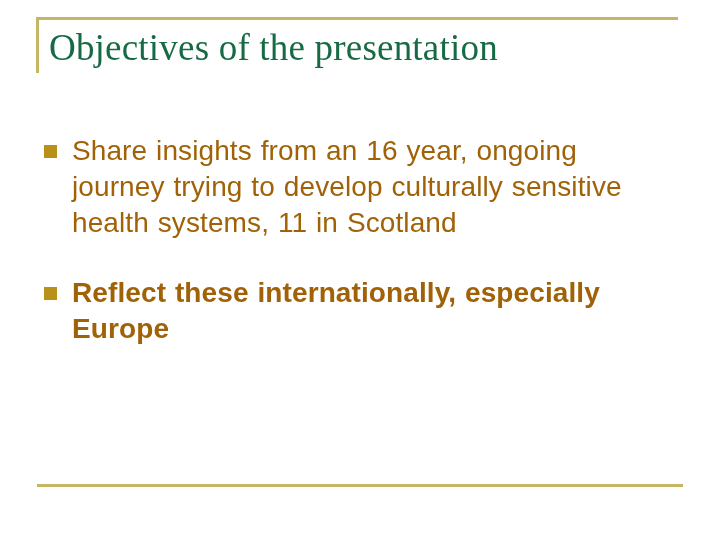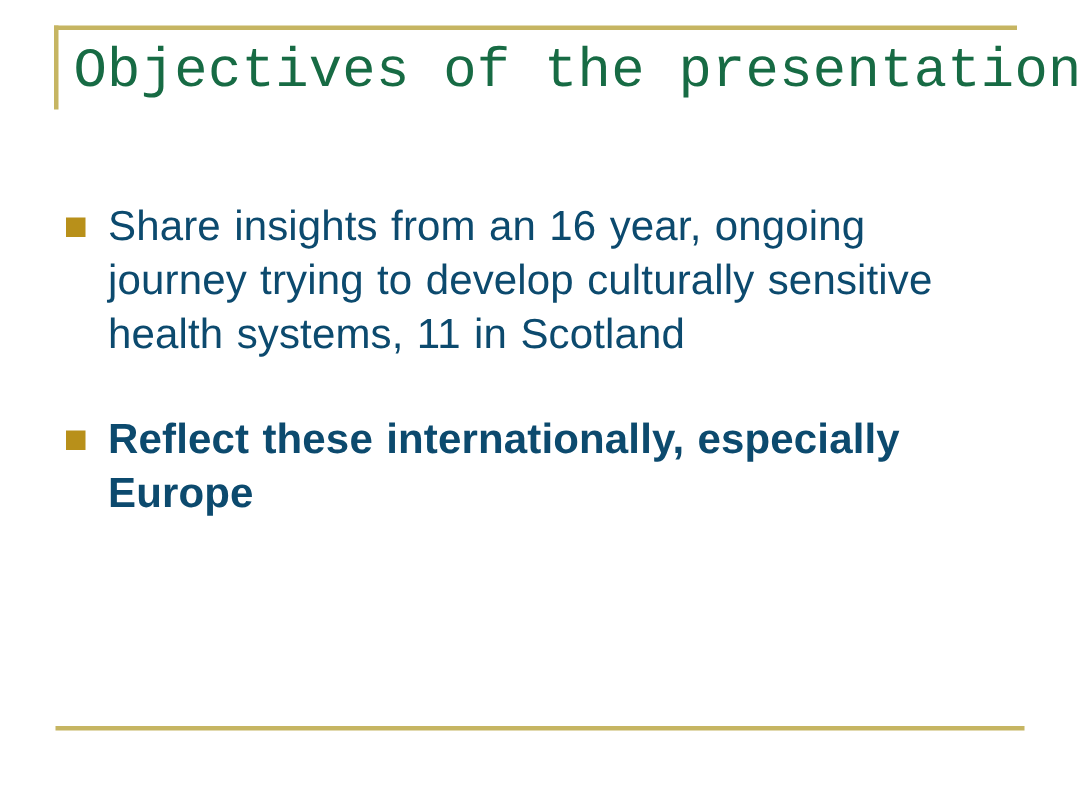--- a/index.html
+++ b/index.html
@@ -44,21 +44,21 @@
     height: 3px;
     background: #c6b562;
   }
 
   
   .title {
     position: absolute;
     left: 49px;
     top: 26px;
     width: 620px;
-    font-family: Liberation Mono, monospace;
+    font-family: Liberation Serif, serif;
     font-size: 37px;
     line-height: 44px;
     font-weight: normal;
     color: #176b44;
     letter-spacing: 0.2px;
     white-space: nowrap;
   }
 
   
   .body {
@@ -84,21 +84,21 @@
     width: 13px;
     height: 13px;
     background: #b8901a;
     display: block;
   }
   .bullet-text {
     display: block;
     font-family: "Liberation Sans", sans-serif;
     font-size: 28px;
     line-height: 36px;
-    color: #0c4a6e;
+    color: #a16207;
     letter-spacing: 0.1px;
     word-spacing: 1px;
   }
 </style>
 </head>
 <body>
 
 <div class="slide">
 
   <div class="rule-top"></div>

